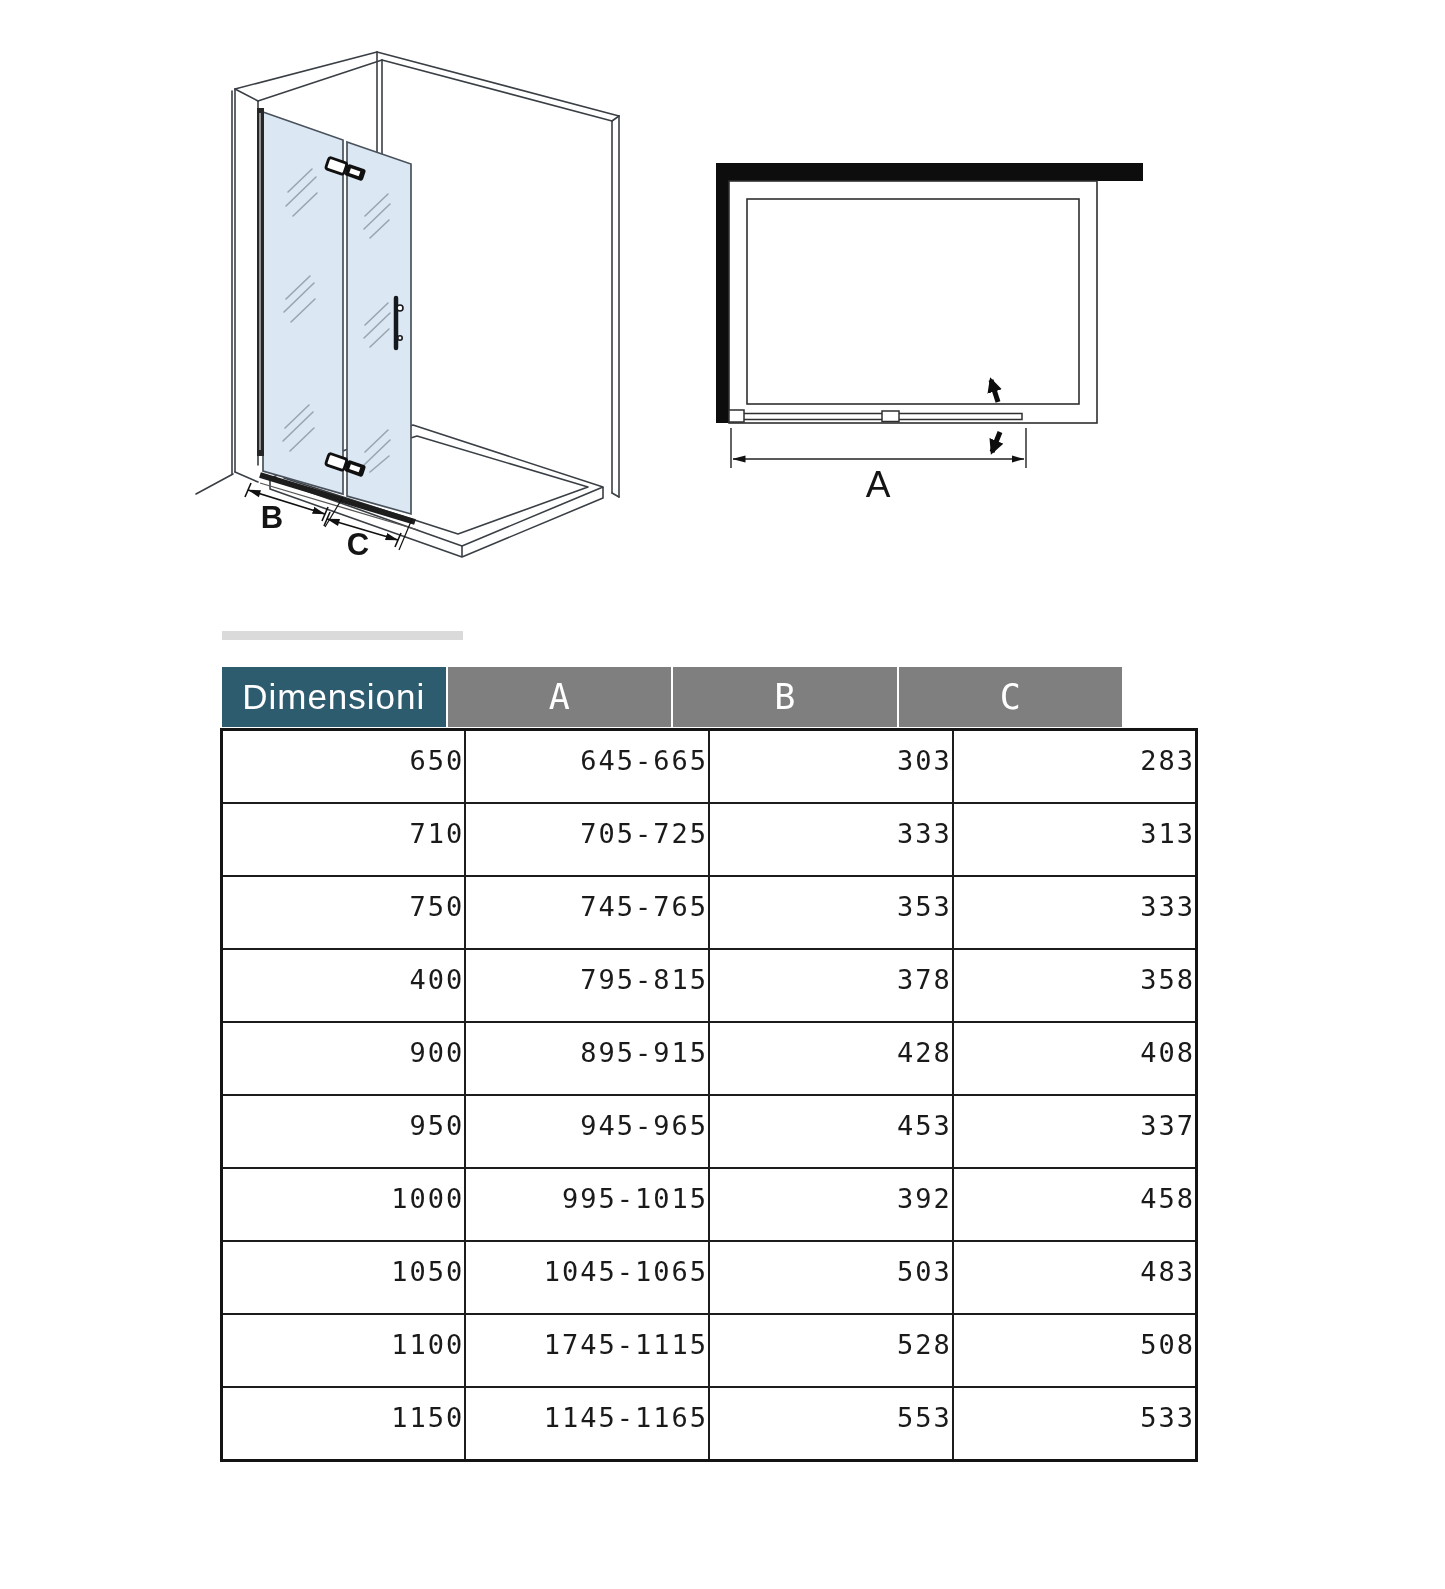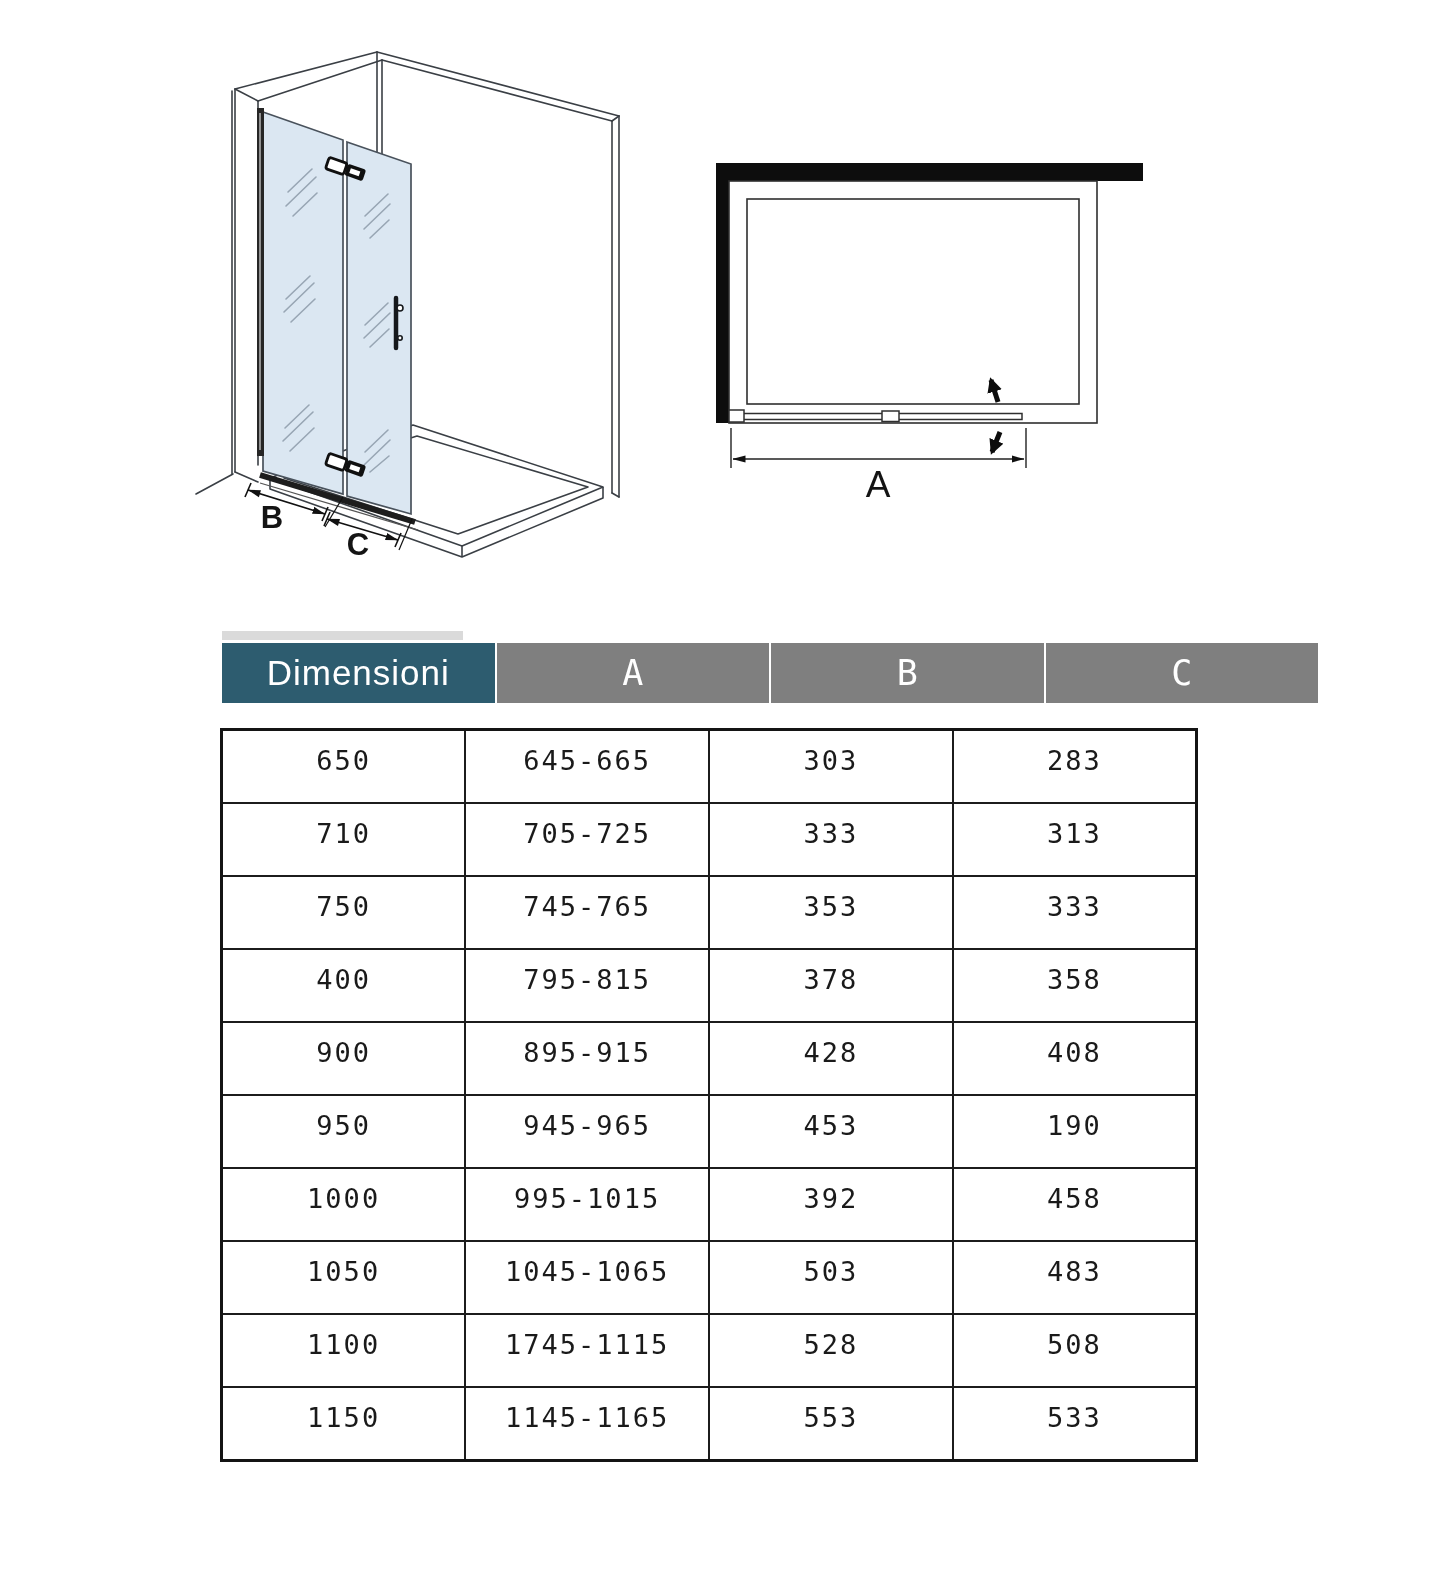--- a/index.html
+++ b/index.html
@@ -2,35 +2,35 @@
 <html style="--hdr1: #2d5c6f; --hdr2: #7f7f7f;"><head>
 <meta charset="utf-8">
 <style>
   html,body{margin:0;padding:0;background:#ffffff;}
   body{width:1445px;height:1589px;position:relative;overflow:hidden;
        font-family:"Liberation Sans",sans-serif;}
   .abs{position:absolute;}
 
   
   .hdr-shadow{left:222px;top:631px;width:241px;height:9px;background:#dadada;}
-  .hdr{left:222px;top:643px;width:1096px;height:60px;display:flex;}
+  .hdr{left:222px;top:667px;width:900px;height:60px;display:flex;}
   .hdr-cell{flex:1 1 0;display:flex;align-items:center;justify-content:center;
             color:#ffffff;background:var(--hdr2,#7f7f7f);}
   .hdr-cell + .hdr-cell{margin-left:2px;}
   .hdr-cell.first{background:var(--hdr1,#2d5c6f);
             font-family:"Liberation Sans",sans-serif;font-size:35px;letter-spacing:1px;}
   .hdr-cell.letter{font-family:"DejaVu Sans Mono",monospace;font-size:35px;font-weight:400;}
 
   
   table.dim{left:220px;top:728px;width:978px;height:734px;position:absolute;
             border-collapse:collapse;table-layout:fixed;
             font-family:"DejaVu Sans Mono",monospace;font-size:27px;color:#1a1a1a;
             letter-spacing:2px;}
   table.dim{border:3px solid #141414;}
-  table.dim td{border:2px solid #1c1c1c;text-align:center;vertical-align:middle;
+  table.dim td{border:2px solid #1c1c1c;text-align:right;vertical-align:middle;
                padding:0 0 12px 0;}
 
   svg text{font-family:"Liberation Sans",sans-serif;}
   svg .mono-label{fill:#141414;}
 </style>
 </head>
 <body>
 
 <svg class="abs" style="left:160px;top:20px" width="530" height="580" viewBox="0 0 530 580">
   <defs>
@@ -218,21 +218,21 @@
       <tr>
         <td>900</td>
         <td>895-915</td>
         <td>428</td>
         <td>408</td>
       </tr>
       <tr>
         <td>950</td>
         <td>945-965</td>
         <td>453</td>
-        <td>190</td>
+        <td>337</td>
       </tr>
       <tr>
         <td>1000</td>
         <td>995-1015</td>
         <td>392</td>
         <td>458</td>
       </tr>
       <tr>
         <td>1050</td>
         <td>1045-1065</td>

